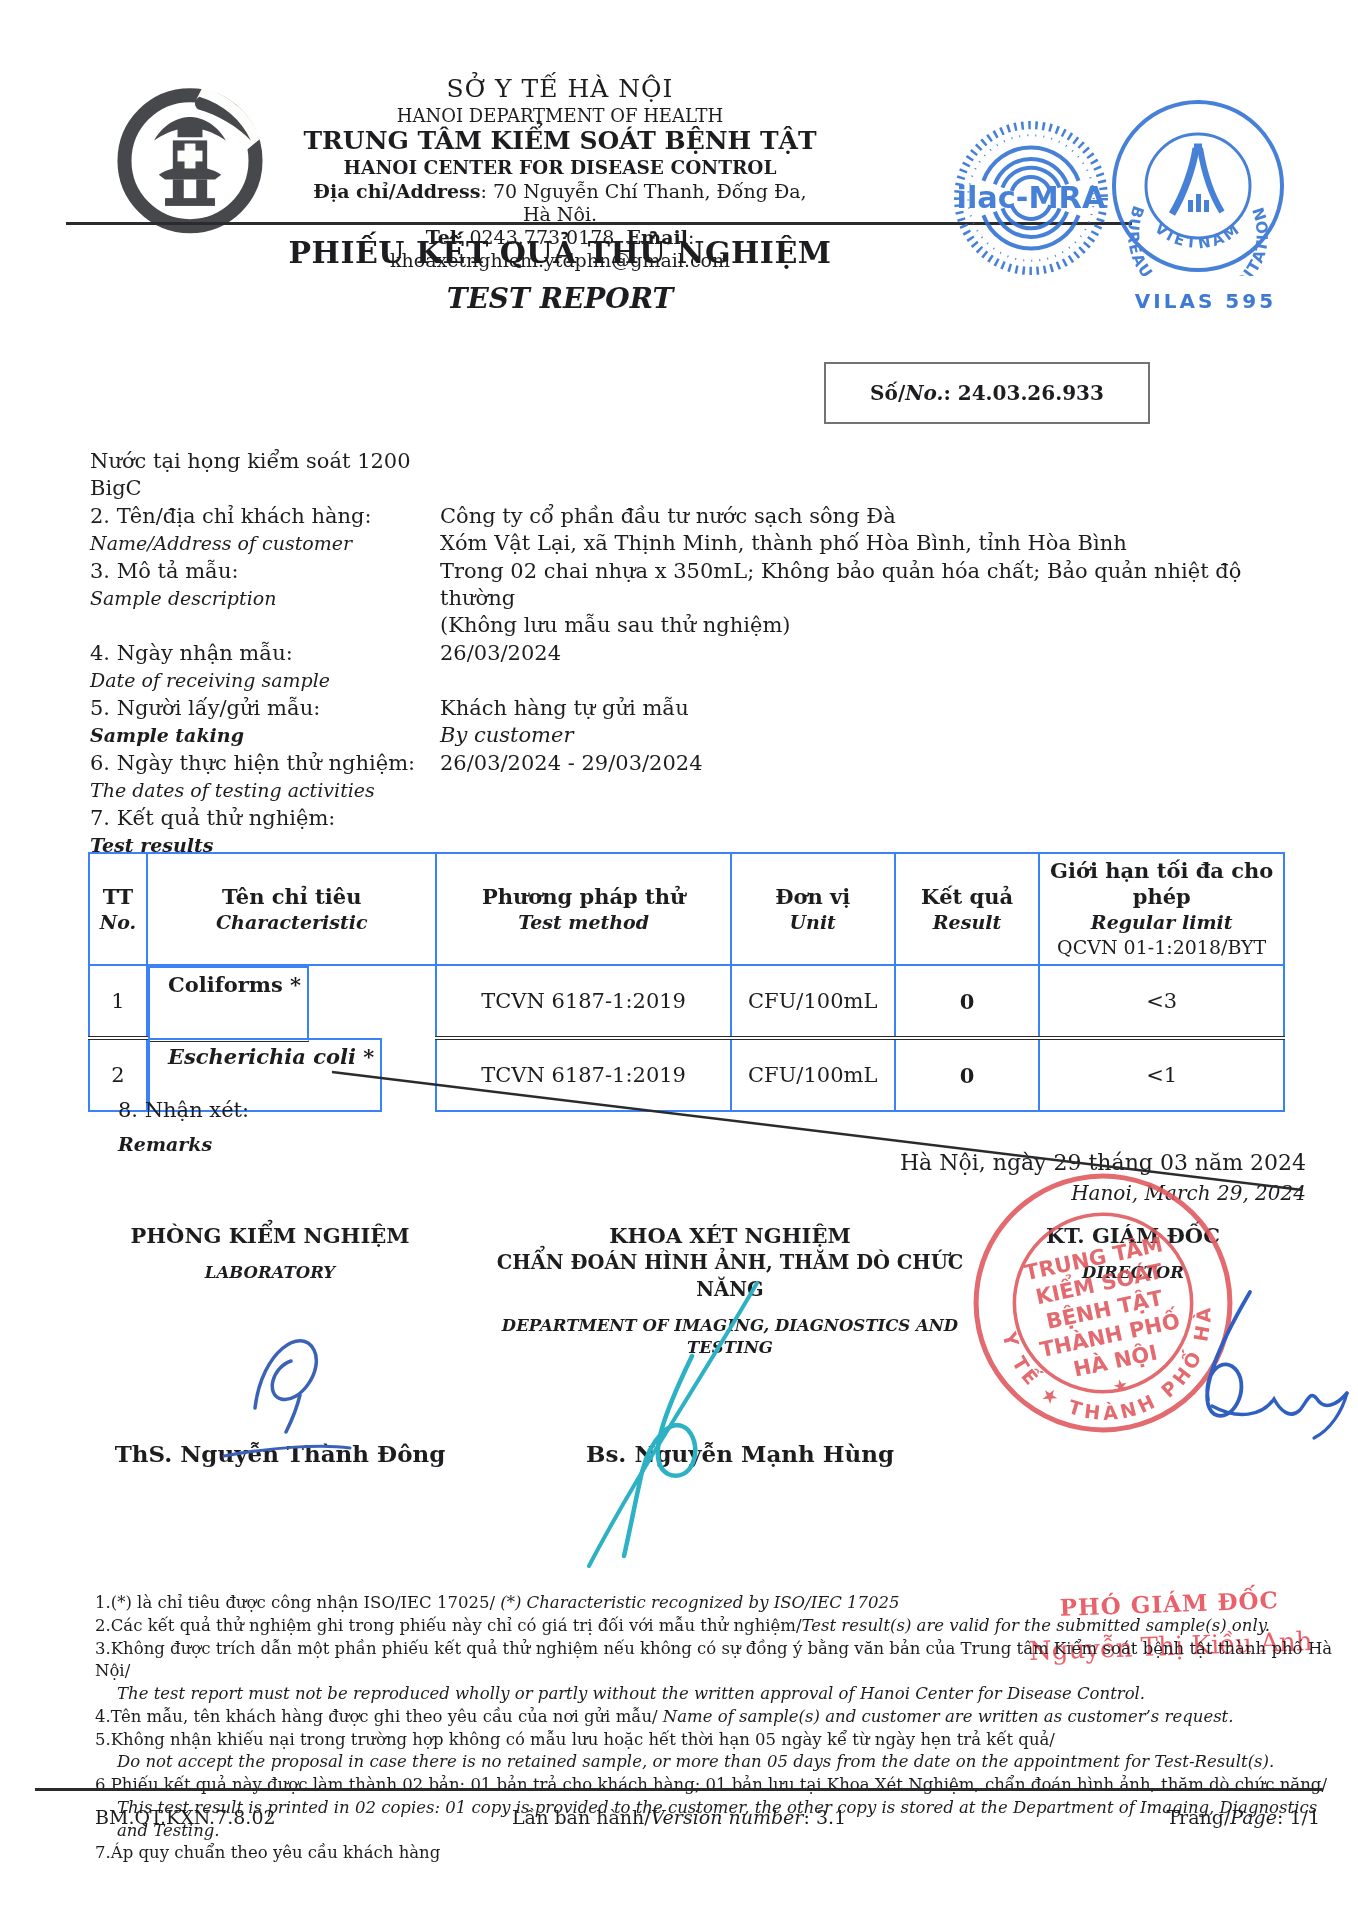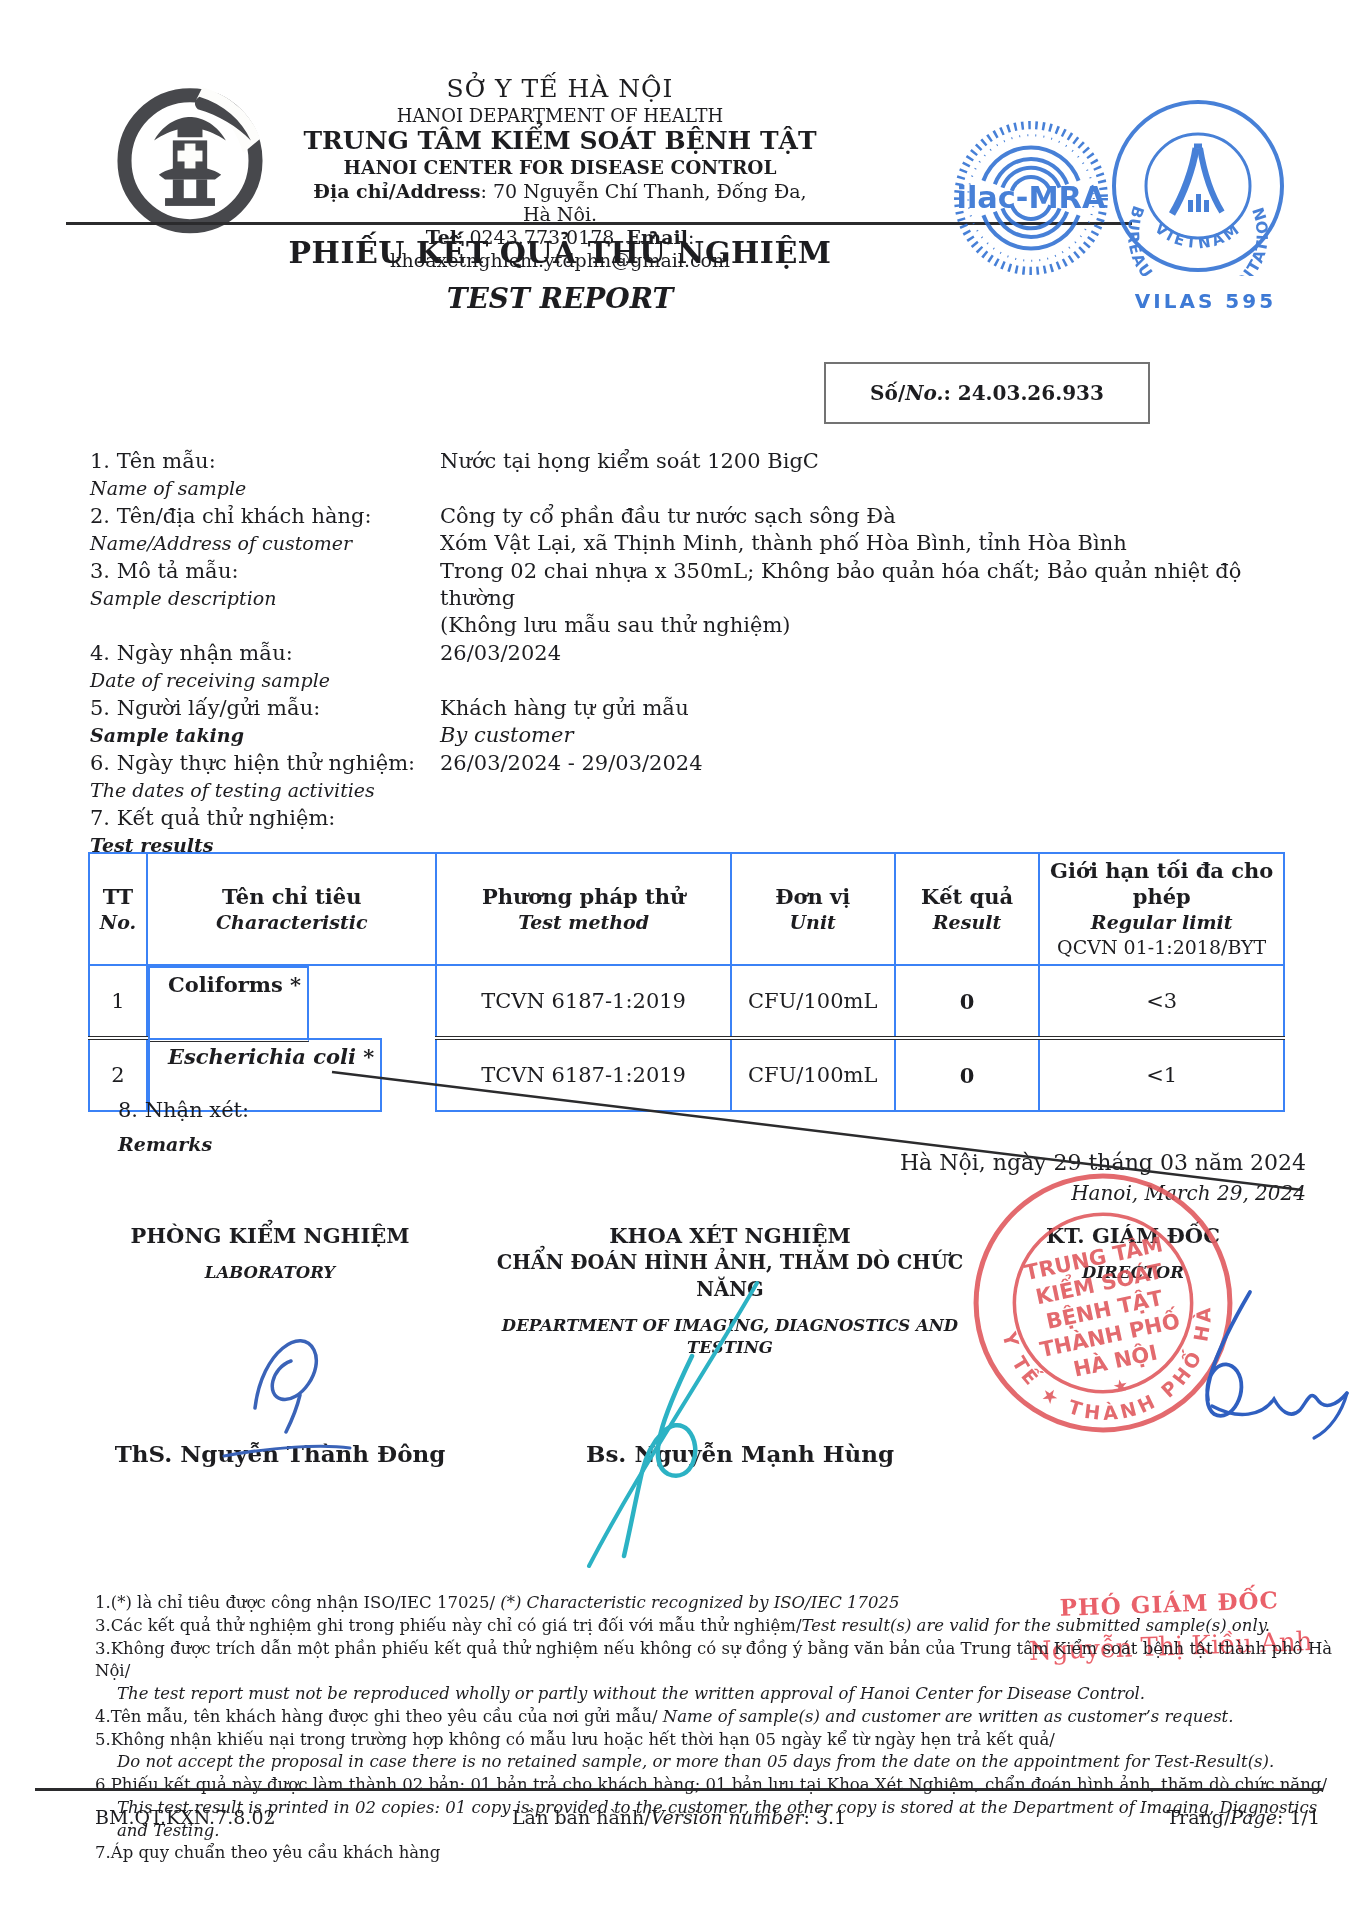--- a/index.html
+++ b/index.html
@@ -165,24 +165,20 @@
 
   <div class="abs nobox">
     <span>Số/</span>
       <span class="i">No.</span>
       <span>: 24.03.26.933</span>
   </div>
 
   <div class="abs items">
 
     <div class="item">
-      <div>
-          <div class="vn">1. Tên mẫu:</div>
-           <div class="en">Name of sample</div>
-        </div>
       <div>
           <div class="val">Nước tại họng kiểm soát 1200 BigC</div>
         </div>
     </div>
 
     <div class="item">
       <div>
           <div class="vn">2. Tên/địa chỉ khách hàng:</div>
            <div class="en">Name/Address of customer</div>
         </div>
@@ -347,21 +343,21 @@
   <div class="name name-left">ThS. Nguyễn Thành Đông</div>
   <div class="name name-mid">Bs. Nguyễn Mạnh Hùng</div>
 
   <div class="abs deputy">
     <div class="dt">PHÓ GIÁM ĐỐC</div>
     <div class="dn">Nguyễn Thị Kiều Anh</div>
   </div>
 
   <div class="abs notes">
     <div><span>1.(*) là chỉ tiêu được công nhận ISO/IEC 17025/ </span><span class="en-inline">(*) Characteristic recognized by ISO/IEC 17025</span></div>
-    <div><span>3.Các kết quả thử nghiệm ghi trong phiếu này chỉ có giá trị đối với mẫu thử nghiệm/</span><span class="en-inline">Test result(s) are valid for the submitted sample(s) only.</span></div>
+    <div><span>2.Các kết quả thử nghiệm ghi trong phiếu này chỉ có giá trị đối với mẫu thử nghiệm/</span><span class="en-inline">Test result(s) are valid for the submitted sample(s) only.</span></div>
     <div><span>3.Không được trích dẫn một phần phiếu kết quả thử nghiệm nếu không có sự đồng ý bằng văn bản của Trung tâm Kiểm soát bệnh tật thành phố Hà Nội/</span><span class="en-block">The test report must not be reproduced wholly or partly without the written approval of Hanoi Center for Disease Control.</span></div>
     <div><span>4.Tên mẫu, tên khách hàng được ghi theo yêu cầu của nơi gửi mẫu/ </span><span class="en-inline">Name of sample(s) and customer are written as customer’s request.</span></div>
     <div><span>5.Không nhận khiếu nại trong trường hợp không có mẫu lưu hoặc hết thời hạn 05 ngày kể từ ngày hẹn trả kết quả/</span><span class="en-block">Do not accept the proposal in case there is no retained sample, or more than 05 days from the date on the appointment for Test-Result(s).</span></div>
     <div><span>6.Phiếu kết quả này được làm thành 02 bản: 01 bản trả cho khách hàng; 01 bản lưu tại Khoa Xét Nghiệm, chẩn đoán hình ảnh, thăm dò chức năng/</span><span class="en-block">This test result is printed in 02 copies: 01 copy is provided to the customer, the other copy is stored at the Department of Imaging, Diagnostics and Testing.</span></div>
     <div><span>7.Áp quy chuẩn theo yêu cầu khách hàng</span></div>
   </div>
 
   <div class="abs rule-bot"></div>
 
   <div class="abs footer-left">BM.QT.KXN.7.8.02</div>

